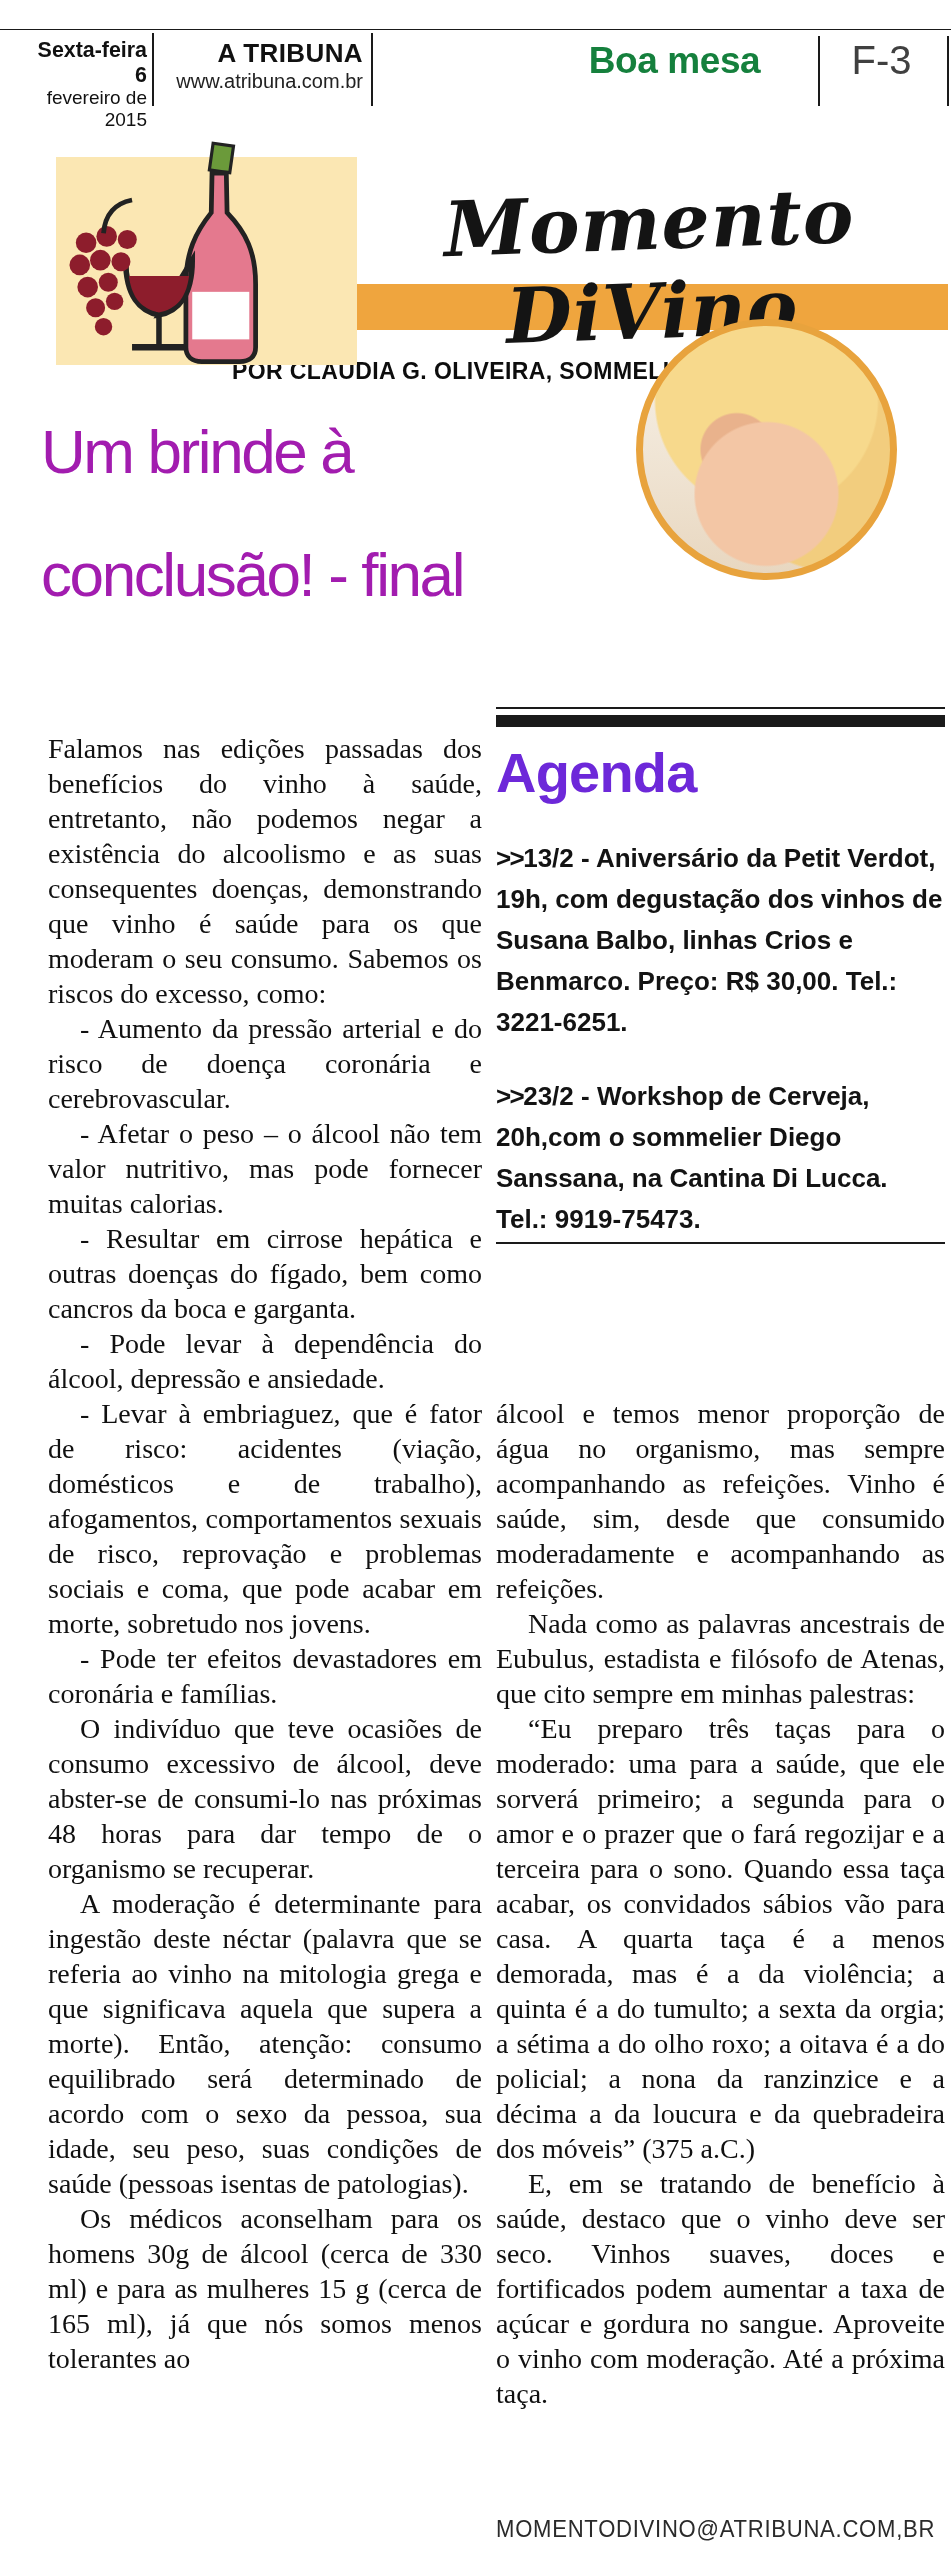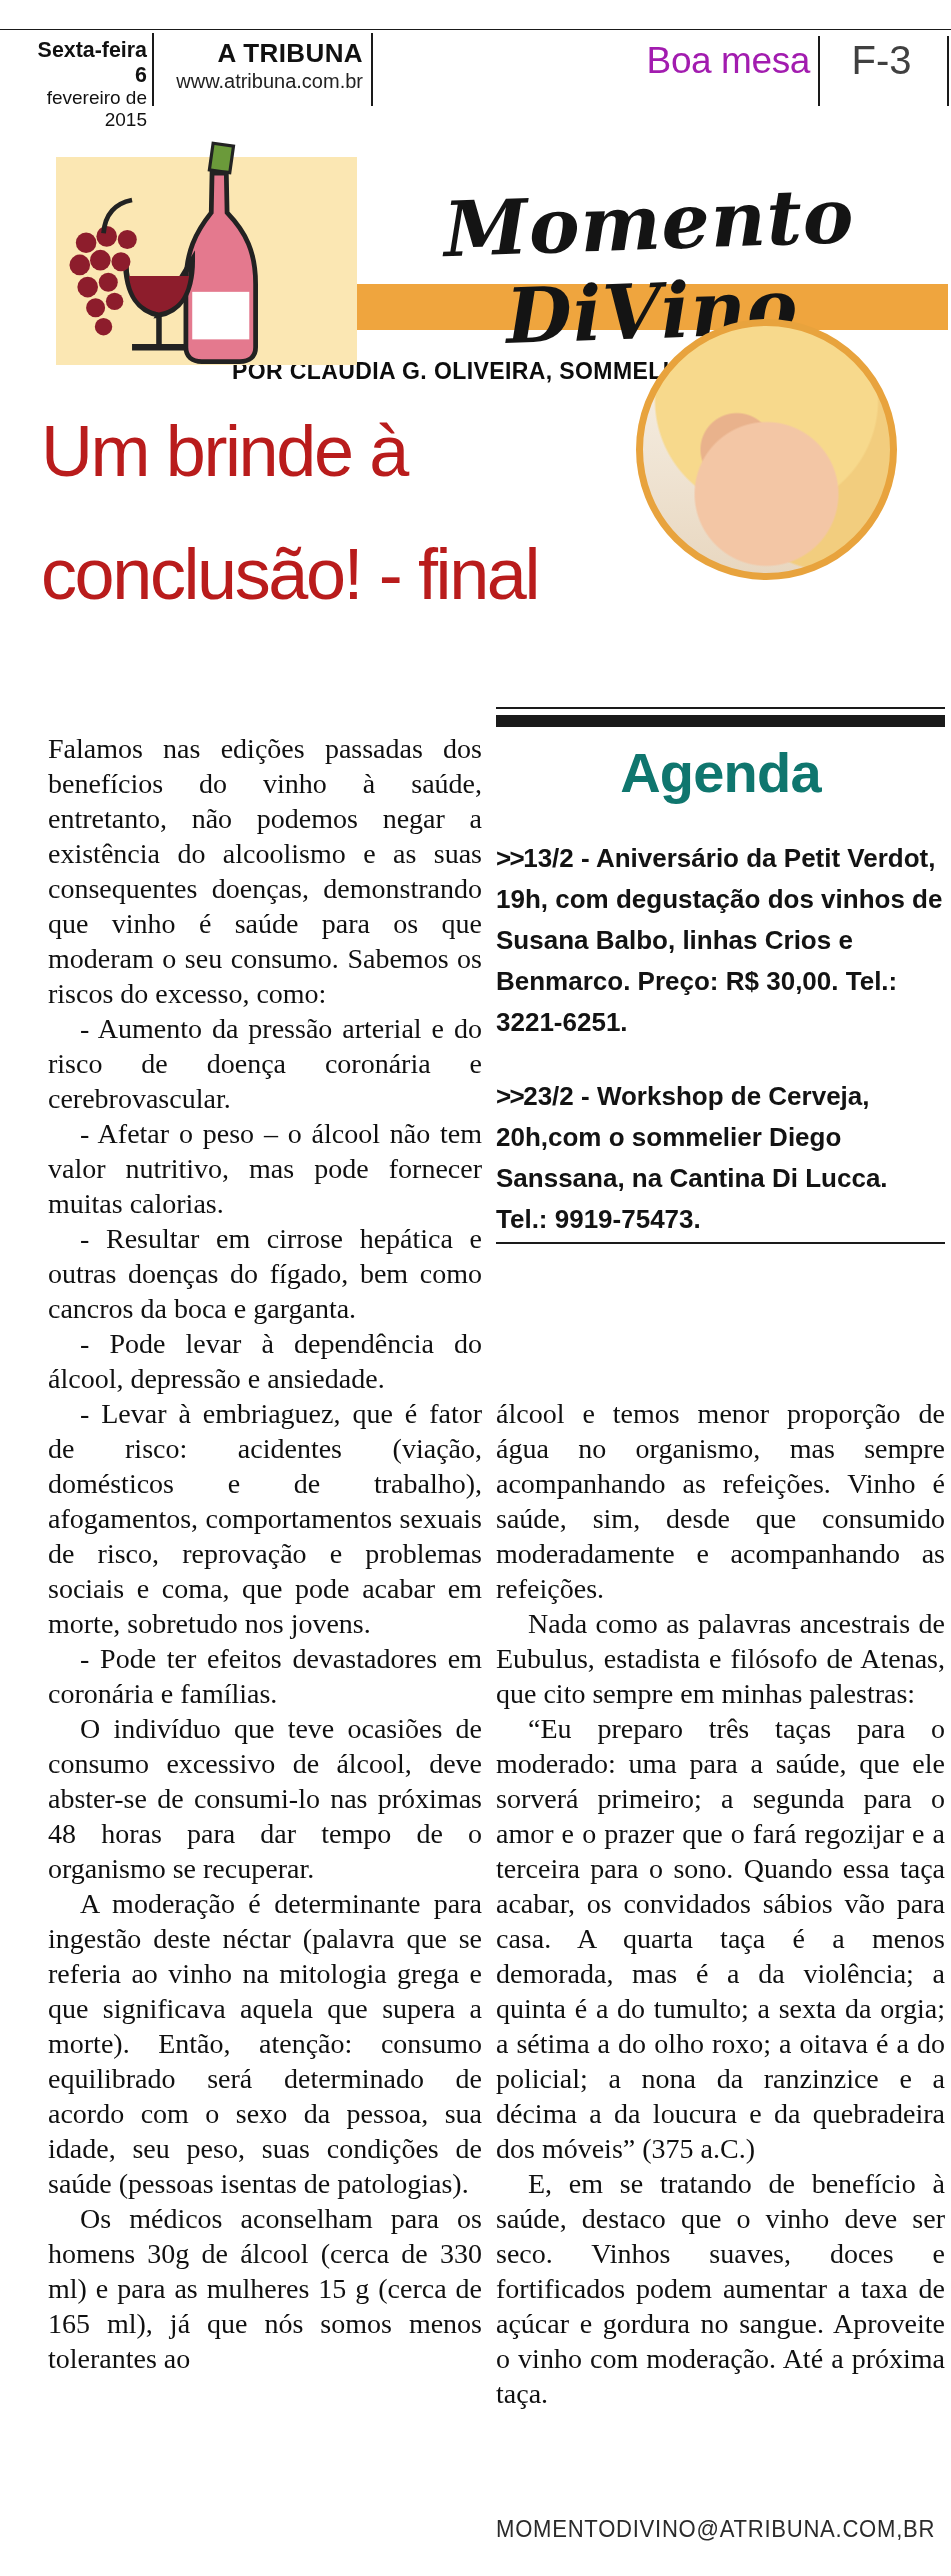--- a/index.html
+++ b/index.html
@@ -8,51 +8,51 @@
 
   
   .top-rule{top:28.5px;left:0;width:951px;height:1.6px;background:#1a1a1a;}
   .vdiv{width:1.6px;background:#1a1a1a;}
   .date-block{top:38px;left:32px;width:115px;text-align:right;line-height:1.15;}
   .date-bold{font-weight:700;font-size:21.4px;}
   .date-small{font-size:19px;}
   .paper-block{top:38px;left:151px;width:212px;text-align:right;line-height:1.2;}
   .paper-name{font-weight:700;font-size:26px;letter-spacing:0.4px;}
   .paper-url{font-size:20px;color:#222;}
-  .section-name{top:40px;left:539px;width:271px;text-align:right;font-weight:400;font-size:37px;color:#a21caf;letter-spacing:-0.4px;}
+  .section-name{top:40px;left:539px;width:271px;text-align:center;font-weight:700;font-size:37px;color:#15803d;letter-spacing:-0.4px;}
   .page-no{top:38px;left:821px;width:121px;text-align:center;font-size:40px;font-weight:300;color:#404040;}
 
   
   .orange-band{top:284px;left:56px;width:892px;height:46px;background:#EFA53E;}
   .cream-box{top:157px;left:56px;width:301px;height:208px;background:#FBE7B3;overflow:visible;z-index:2;}
   .logo-script{top:178px;left:373px;width:555px;text-align:center;font-family:"DejaVu Serif",serif;font-style:italic;font-weight:700;font-size:76px;letter-spacing:0.8px;color:#141414;transform:rotate(-2deg);z-index:3;}
   .byline{top:358px;left:232px;font-weight:700;font-size:23px;letter-spacing:0.4px;color:#0d0d0d;}
   .photo{top:319px;left:636px;width:247px;height:247px;border-radius:50%;border:7.1px solid #E8A33D;z-index:4;
          background:
            radial-gradient(circle at 50% 68%, #f3c6a5 0 34%, rgba(243,198,165,0) 35%),
            radial-gradient(circle at 38% 50%, #e9b28c 0 18%, rgba(233,178,140,0) 19%),
            radial-gradient(circle at 50% 30%, #f7d98c 0 52%, rgba(247,217,140,0) 53%),
            radial-gradient(circle at 75% 60%, #f2cd7e 0 40%, rgba(242,205,126,0) 41%),
            linear-gradient(180deg,#f8f3ea 0%,#efe3d2 60%,#e8d7c0 100%);}
 
   
-  .headline{top:390px;left:41px;width:603px;font-size:72px;font-weight:300;letter-spacing:-2.4px;line-height:123px;color:#b91c1c;}
+  .headline{top:390px;left:41px;width:603px;font-size:62px;font-weight:300;letter-spacing:-2.4px;line-height:123px;color:#a21caf;}
 
   
   .col{font-family:"Liberation Serif",serif;font-size:28px;line-height:35px;text-align:justify;color:#101010;}
   .col p{margin:0;}
   .col p.ind{text-indent:32px;}
   .left-col{top:731px;left:48px;width:434px;}
   .right-col{top:1356px;left:496px;width:449px;margin-top:40px;}
 
   
   .agenda{top:707px;left:496px;width:449px;}
   .agenda-thin{height:2.4px;background:#1a1a1a;}
   .agenda-thick{height:12px;background:#1a1a1a;margin-top:5.6px;}
-  .agenda-title{margin-top:12.7px;font-size:56px;font-weight:700;letter-spacing:-0.8px;color:#0f766e;text-align:center;}
+  .agenda-title{margin-top:12.7px;font-size:56px;font-weight:700;letter-spacing:-0.8px;color:#6d28d9;}
   .agenda-item{margin-top:33px;font-size:26px;font-weight:700;line-height:41px;color:#131313;text-align:left;}
   .agenda-item .chev{letter-spacing:-1.6px;}
   .agenda-item .adate{font-weight:700;}
   .agenda-rule{top:1242px;left:496px;width:449px;height:2.4px;background:#1a1a1a;}
 
   
   .footer-email{top:2515px;left:496px;font-size:24px;letter-spacing:0.8px;color:#2a2a2a;transform:scaleX(.92);transform-origin:left;}
 </style>
 </head>
 <body>

